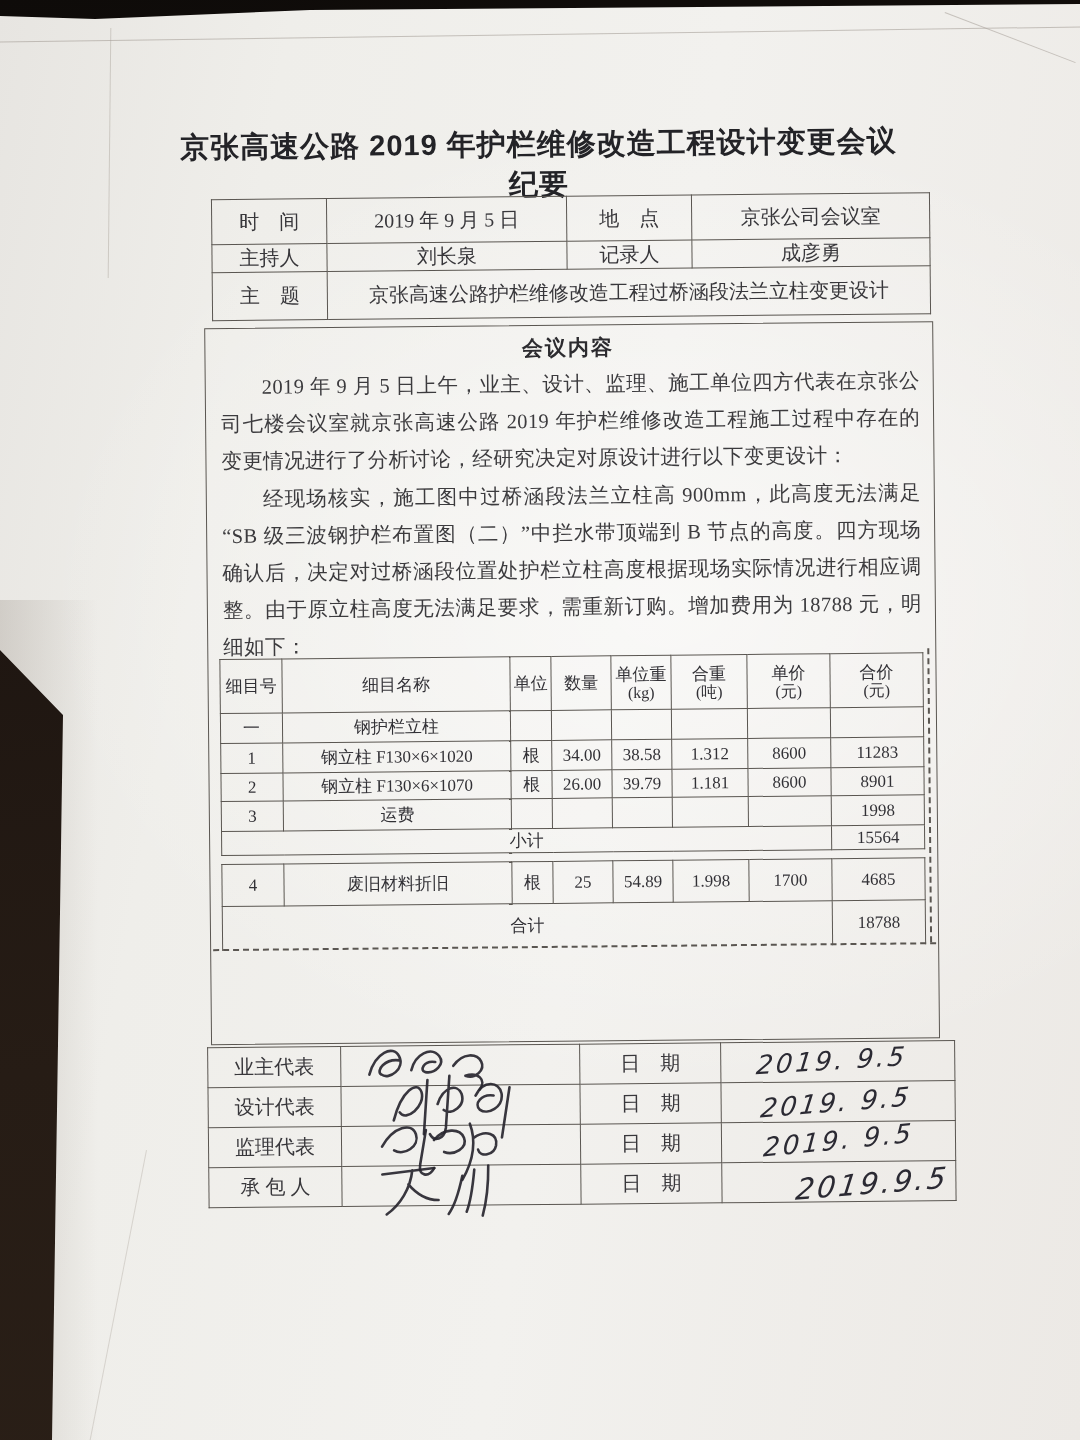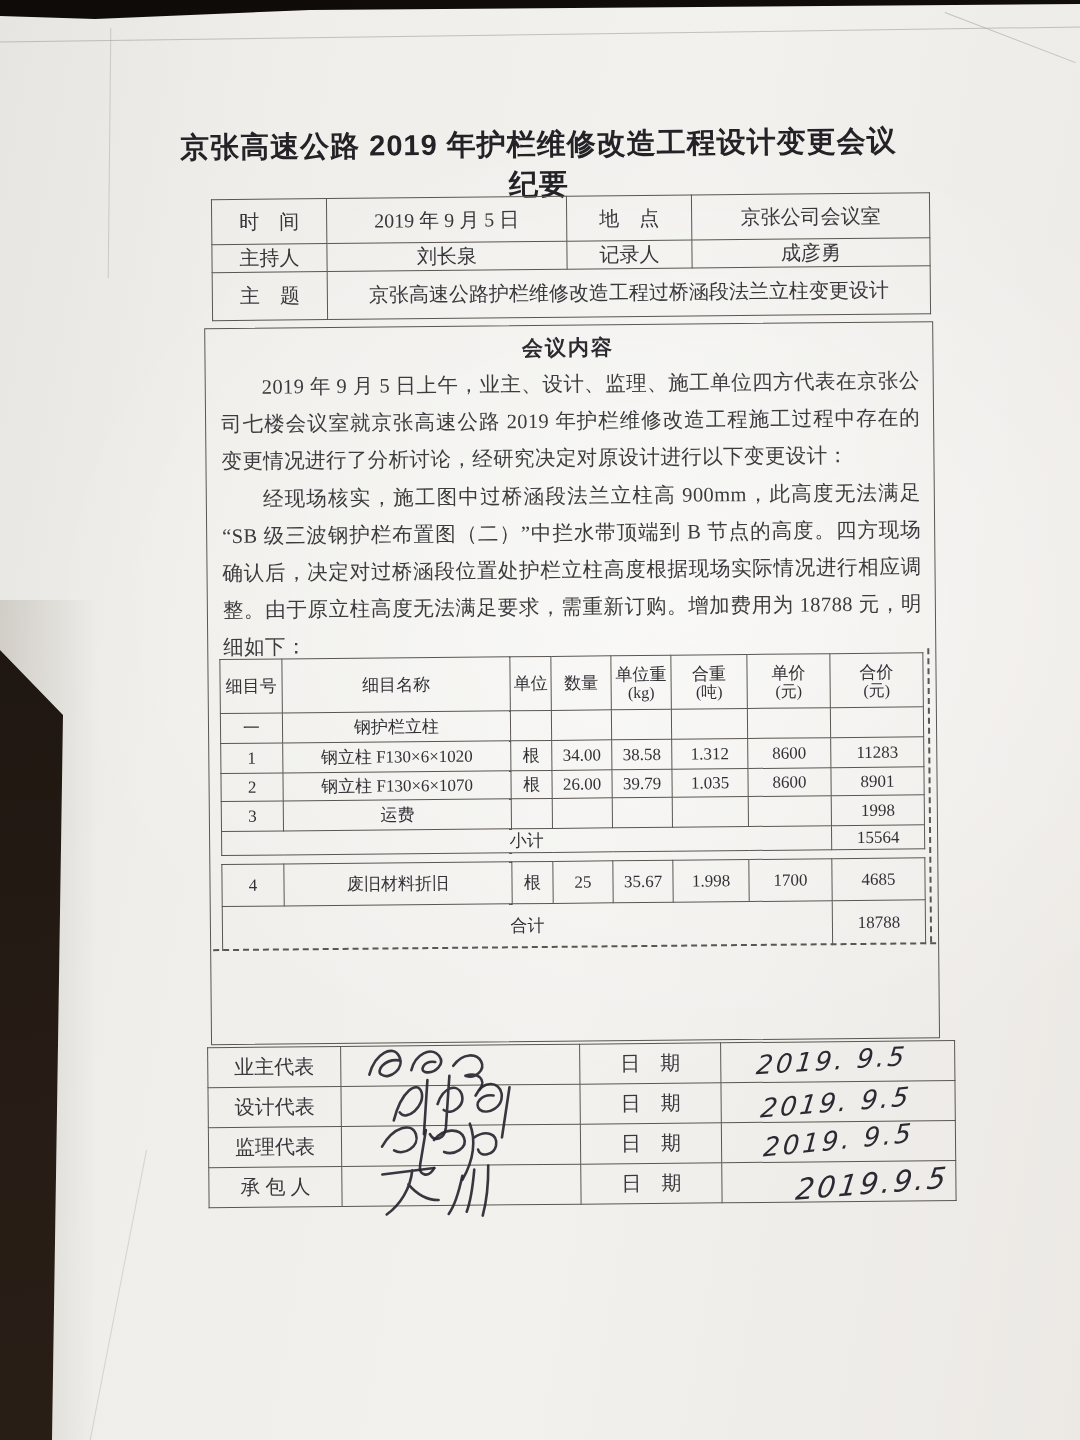--- a/index.html
+++ b/index.html
@@ -184,21 +184,21 @@
       <td>1.312</td>
       <td>8600</td>
       <td>11283</td>
     </tr>
     <tr class="ct-r2">
       <td>2</td>
       <td class="item-name">钢立柱 F130×6×1070</td>
       <td>根</td>
       <td>26.00</td>
       <td>39.79</td>
-      <td>1.035</td>
+      <td>1.181</td>
       <td>8600</td>
       <td>8901</td>
     </tr>
     <tr class="ct-r3">
       <td>3</td>
       <td class="item-name">运费</td>
       <td></td>
       <td></td>
       <td></td>
       <td></td>
@@ -210,21 +210,21 @@
       <td>15564</td>
     </tr>
     <tr class="ct-gap">
           <td colspan="8"></td>
         </tr>
     <tr class="ct-r4">
       <td>4</td>
       <td class="item-name">废旧材料折旧</td>
       <td>根</td>
       <td>25</td>
-      <td>35.67</td>
+      <td>54.89</td>
       <td>1.998</td>
       <td>1700</td>
       <td>4685</td>
     </tr>
     <tr class="ct-total">
       <td colspan="7">合计</td>
       <td>18788</td>
     </tr>
   </tbody>
     </table>

